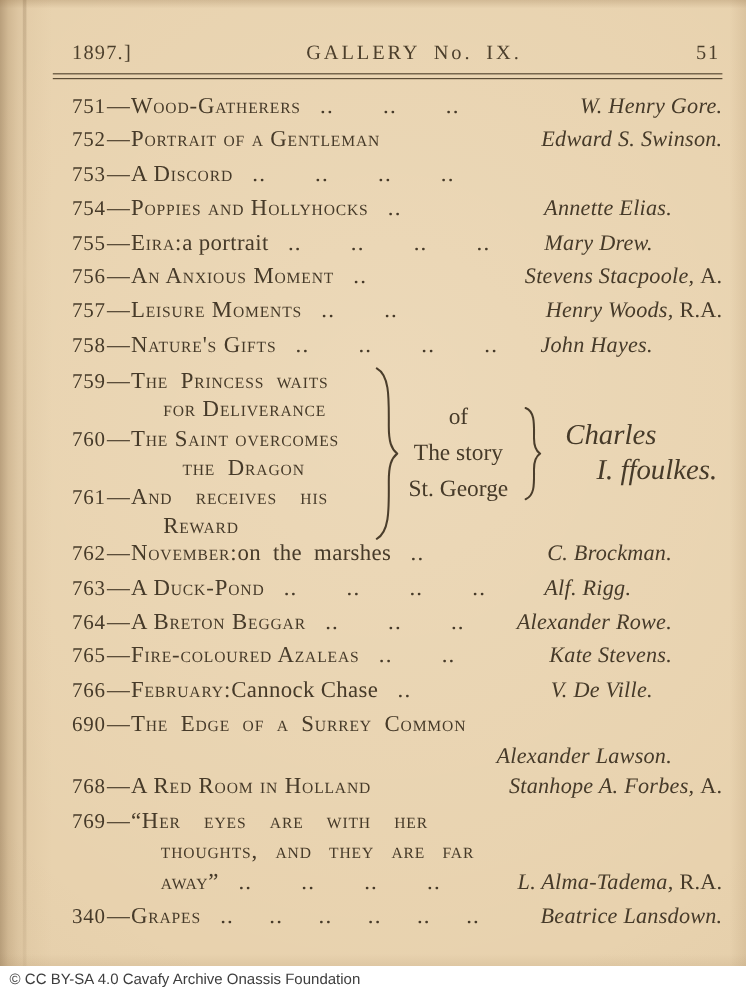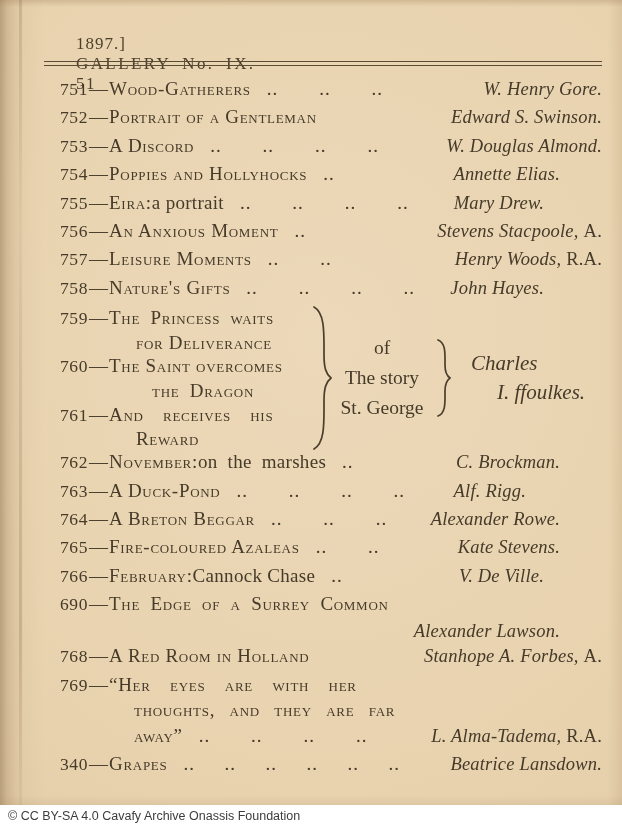--- a/index.html
+++ b/index.html
@@ -19,23 +19,23 @@
       radial-gradient(130% 110% at 52% 42%, rgba(255,248,235,.18) 0%, rgba(0,0,0,0) 55%, rgba(120,90,55,.10) 100%),
       #e8d2ae;
   }
   .crease {
     position:absolute; left:19px; top:0; bottom:0; width:3px;
     background:linear-gradient(180deg, rgba(110,82,50,.20), rgba(110,82,50,.04) 28%,
                rgba(110,82,50,.16) 55%, rgba(110,82,50,.22) 78%, rgba(110,82,50,.06));
   }
   
   .runhead {
-    position:absolute; top:34px; left:76px; right:22px;
+    position:absolute; top:34px; left:60px; right:22px;
     display:flex; justify-content:space-between; align-items:baseline;
-    font-size:17px; color:#4c3f2c;flex-direction:column;
+    font-size:17px; color:#4c3f2c;
   }
   .runhead .year { letter-spacing:1px; }
   .runhead .gal  { letter-spacing:2.4px; word-spacing:5px; }
   .runhead .folio{ letter-spacing:1.5px; }
   .rule {
     position:absolute; top:61px; left:44px; right:20px; height:3px;
     border-top:1.7px solid #5b4c36; border-bottom:1px solid #5b4c36;
   }
   
   .entries { position:absolute; top:78px; left:60px; right:20px; font-size:19px; }
@@ -61,21 +61,21 @@
               padding:1px 0; }
   .g-line { white-space:nowrap; line-height:23px; }
   .g-cont { padding-left:76px; }
   .g-cont2 { padding-left:92px; }
   .brace { flex:0 0 auto; }
   .brace path { stroke:#4b3e2c; stroke-width:1.7; fill:none; stroke-linecap:round; }
   .g-label { width:100px; display:flex; flex-direction:column; justify-content:center;
              text-align:center; font-size:19.5px; line-height:30px; color:#463a29; }
   .brace-sm { align-self:center; margin-left:4px; }
   .g-author { display:flex; flex-direction:column; justify-content:center;
-              margin-left:20px; font-style:italic; font-size:21px; line-height:29px; }
+              margin-left:20px; font-style:italic; font-size:24px; line-height:29px; }
   .g-author .ind { padding-left:26px; }
   
   .author-line { display:flex; justify-content:flex-end; height:24px; align-items:baseline; }
   .q-cont { padding-left:74px; }
   .q-l2 { height:25.5px; display:flex; align-items:baseline; }
   .q-l1 { height:25.5px; }
   .q-l3 { height:28px; }
   
   .credit {
     position:absolute; left:0; bottom:0; width:622px; height:22px; background:#ffffff;
@@ -113,21 +113,20 @@
           <span class="sc">Portrait of a Gentleman</span>
         <span class="leaders"></span>
         <span class="author">Edward S. Swinson.</span>
       </div>
 
       <div class="row">
         <span class="num">753</span>
           <span class="dash">—</span>
           <span class="sc">A Discord</span>
         <span class="leaders">.. .. .. ..</span>
-        <span class="author">W. Douglas Almond.</span>
       </div>
 
       <div class="row pad-a">
         <span class="num">754</span>
           <span class="dash">—</span>
           <span class="sc">Poppies and Hollyhocks</span>
         <span class="leaders">..</span>
         <span class="author">Annette Elias.</span>
       </div>
 

